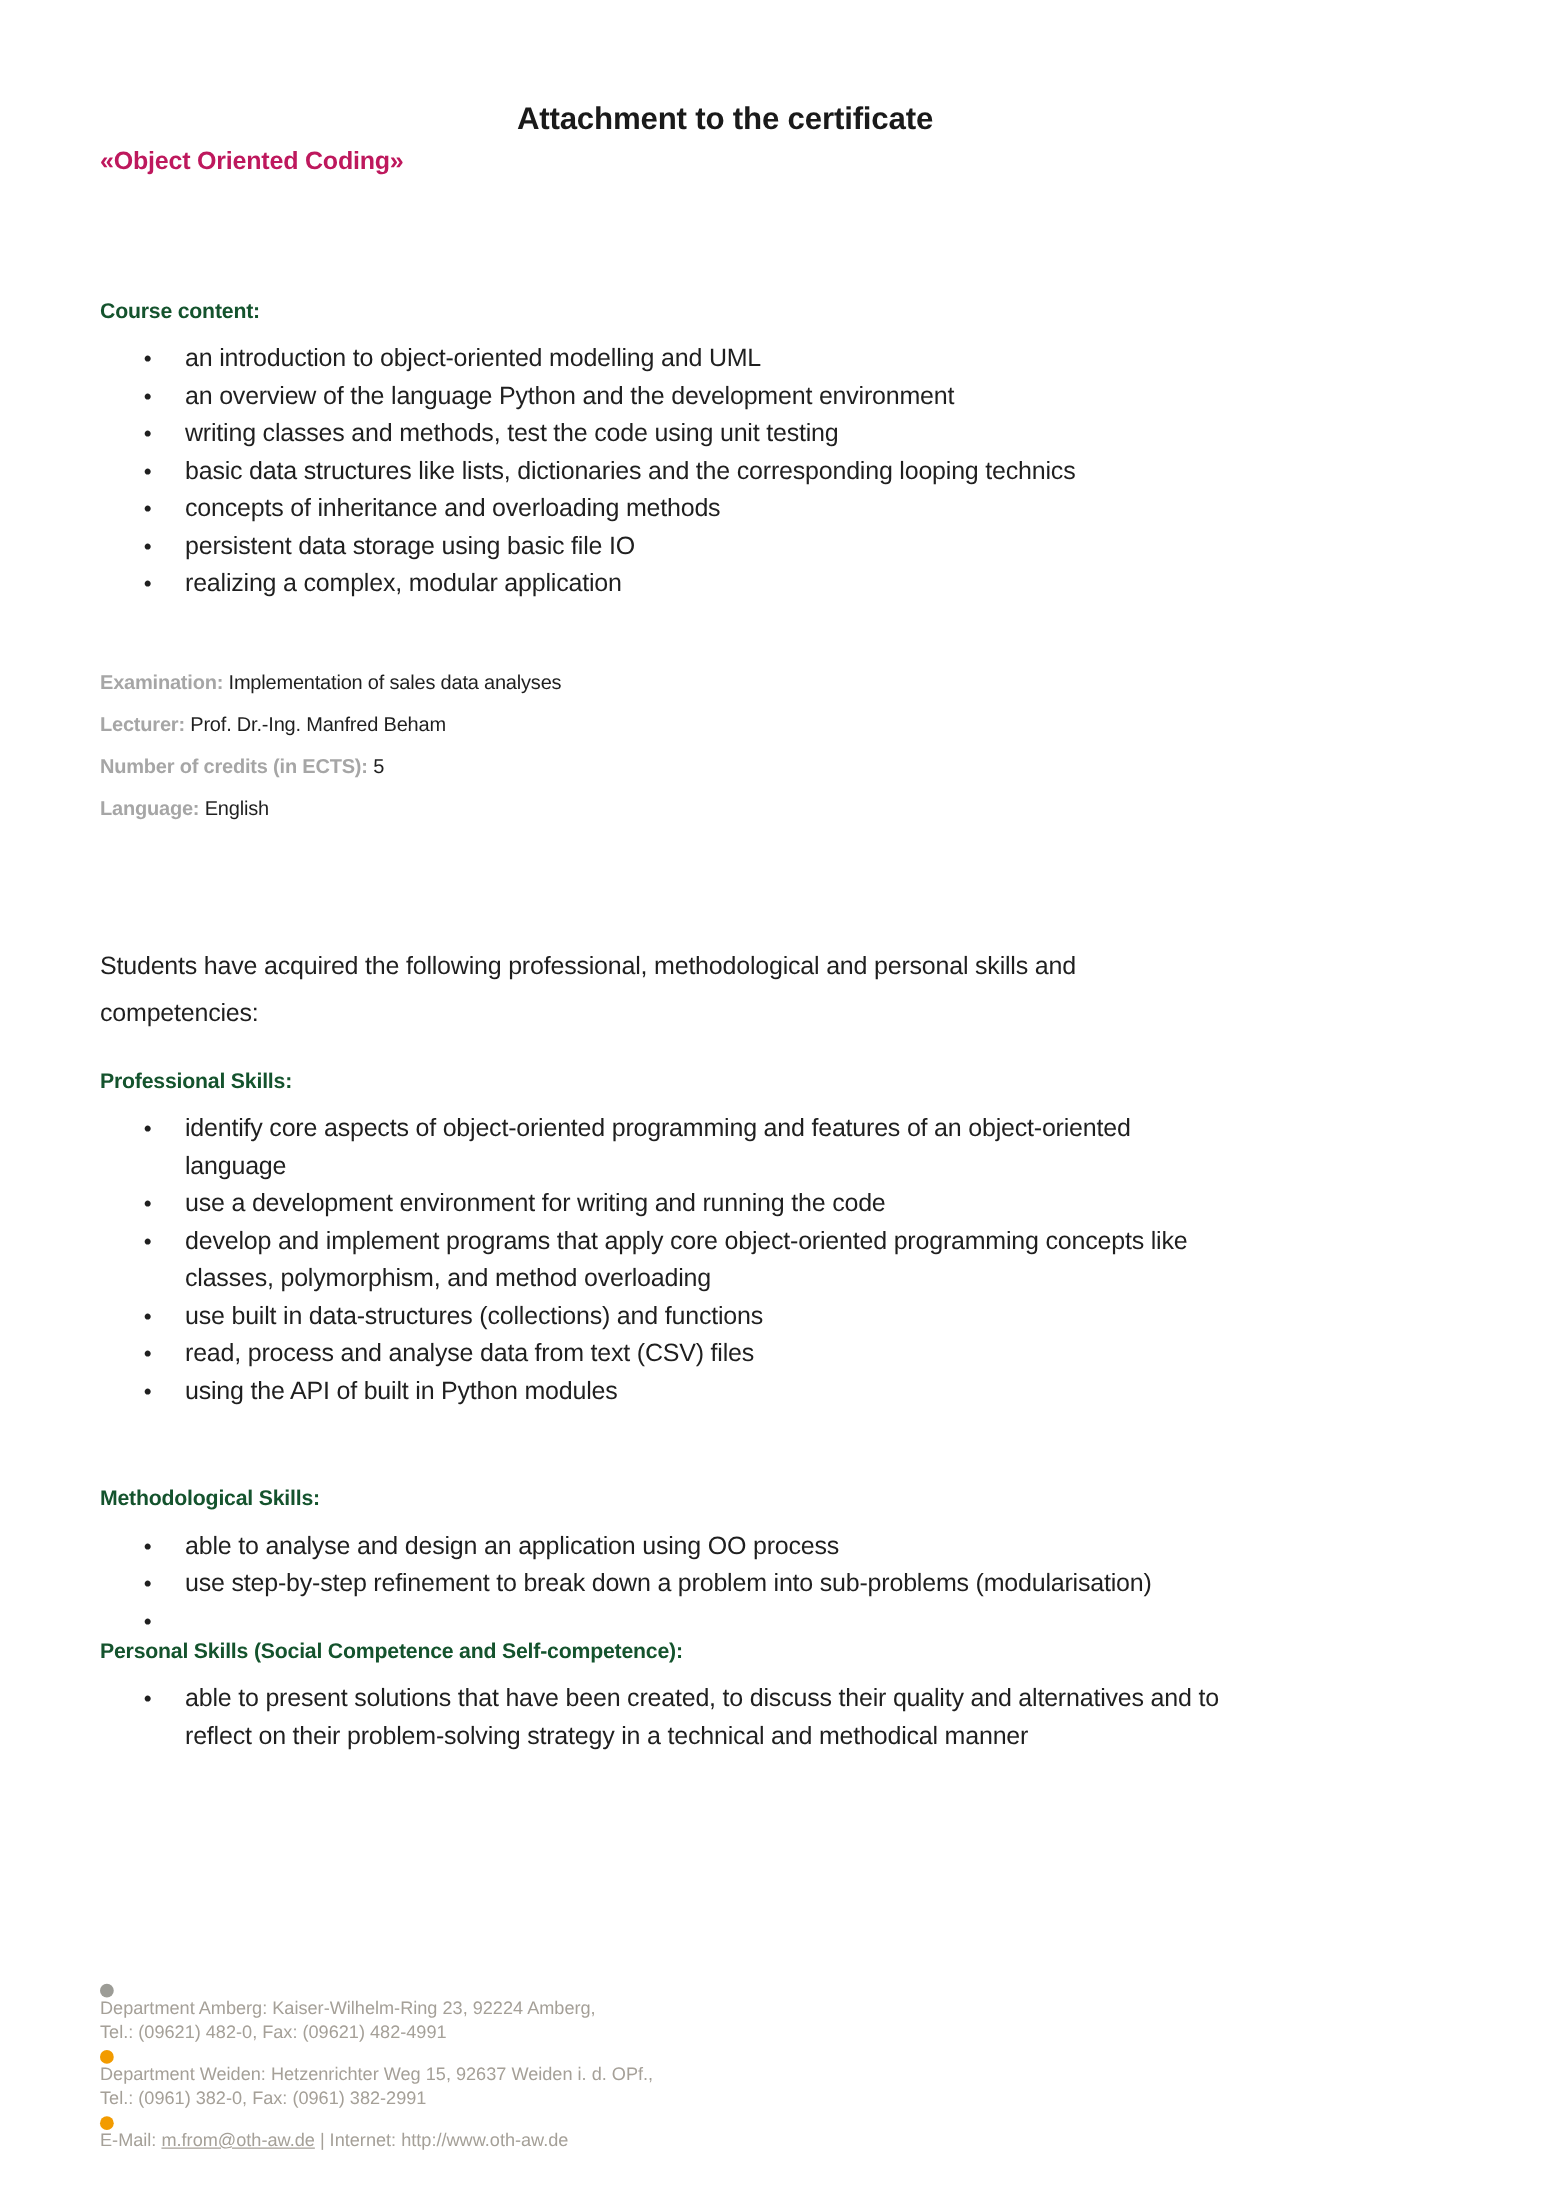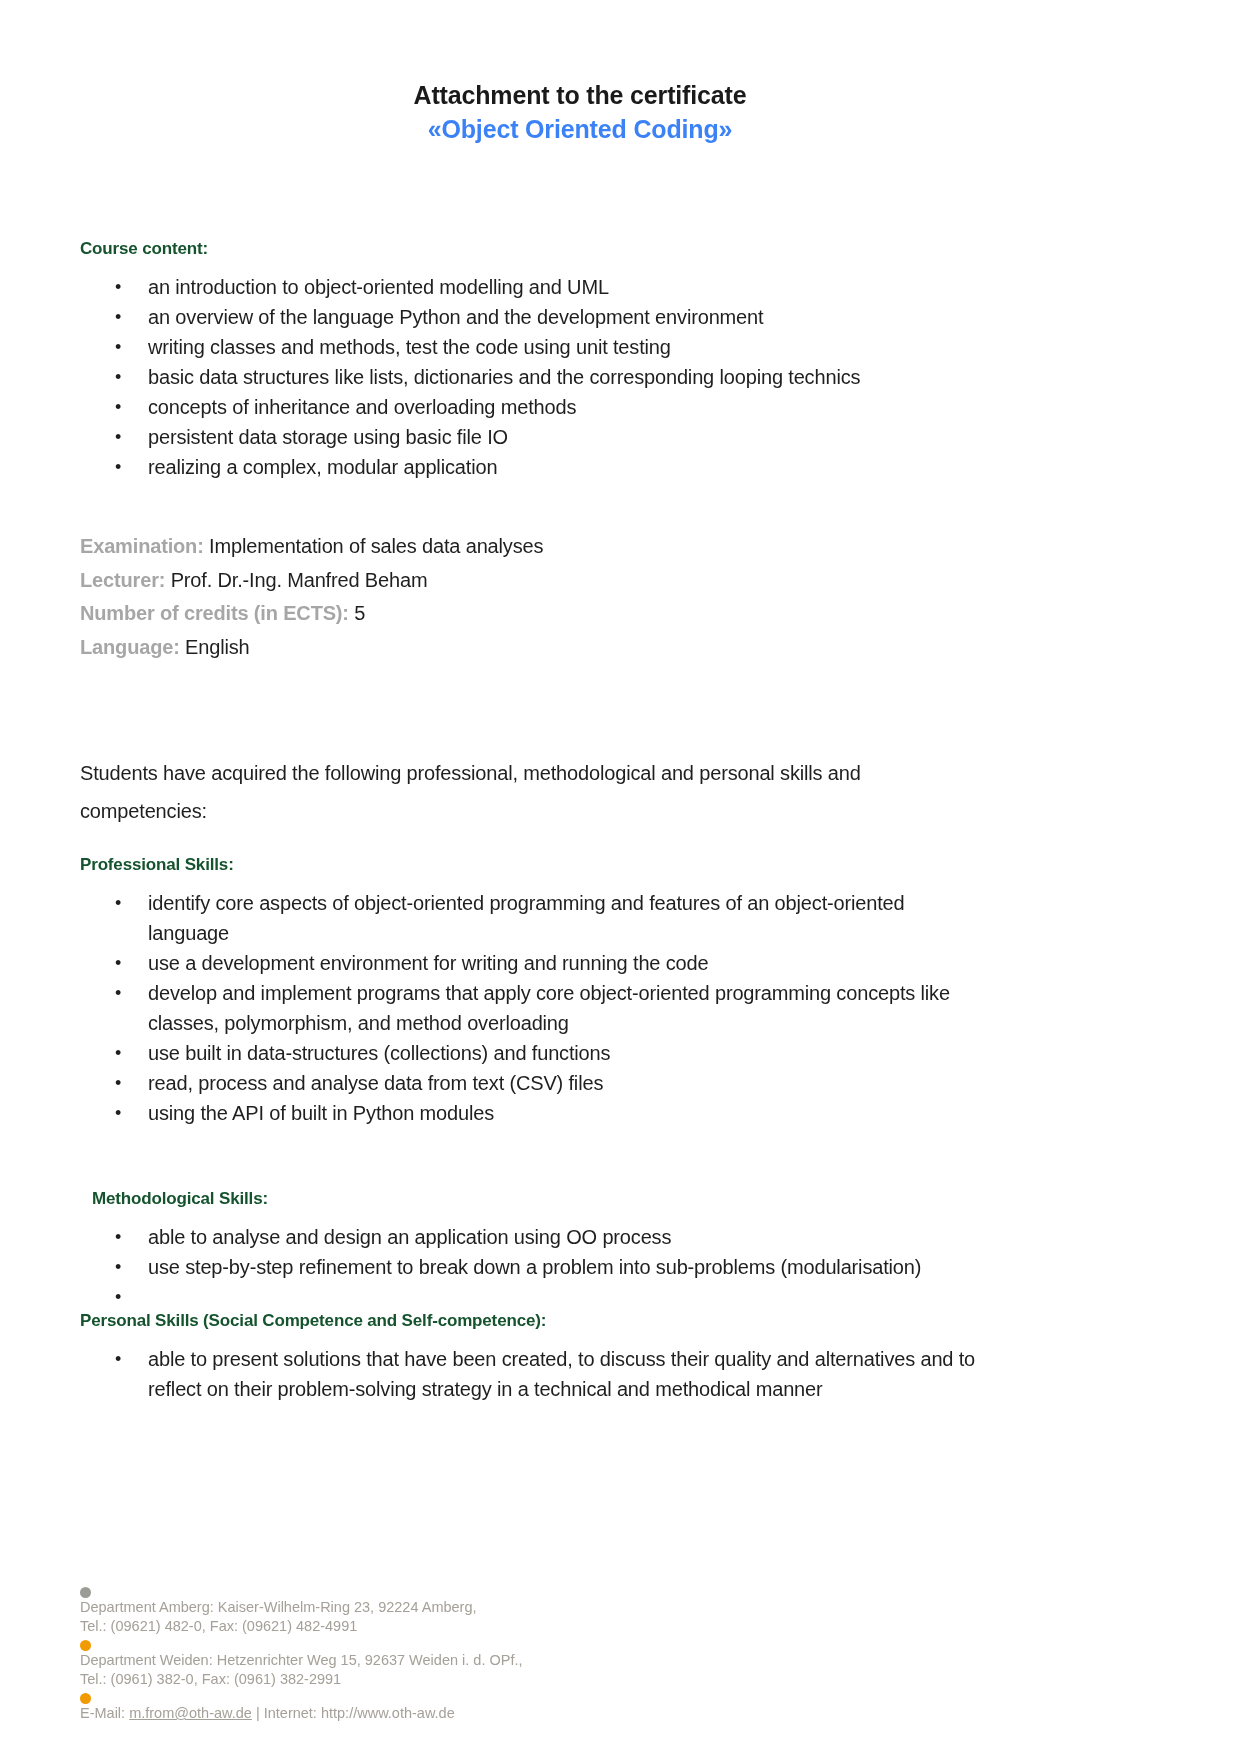--- a/index.html
+++ b/index.html
@@ -23,35 +23,34 @@
   .doc-title {
     margin-top: 80px;
     text-align: center;
     font-size: 25px;
     font-weight: 700;
     line-height: 30px;
     color: #1a1a1a;
   }
   .doc-subtitle {
     margin-top: 4px;
-    text-align: center;
-    font-size: 25px;
+    font-size: 20px;
     font-weight: 700;
     line-height: 30px;
-    color: #3b82f6;
+    color: #be185d;
   }
   .section-heading {
     font-size: 17px;
     font-weight: 700;
     line-height: 26px;
     color: #14532d;
   }
   .h-course { margin-top: 92px; }
   .h-prof   { margin-top: 22px; }
-  .h-meth   { margin-top: 58px; margin-left: 12px; }
+  .h-meth   { margin-top: 58px; }
   .h-pers   { margin-top: 26px; }
   ul.bullets {
     list-style: none;
     margin-top: 10px;
   }
   ul.bullets li {
     position: relative;
     padding-left: 68px;
     font-size: 20px;
     line-height: 30px;
@@ -59,21 +58,21 @@
   }
   ul.bullets li .dot {
     position: absolute;
     left: 35px;
     top: 0;
     font-size: 18px;
     color: #1f1f1f;
   }
   .details { margin-top: 48px; }
   .details .row {
-    font-size: 20px;
+    font-size: 16px;
     line-height: 33.5px;
   }
   .details .lbl {
     color: #a6a6a6;
     font-weight: 700;
   }
   .details .val { color: #1f1f1f; }
   .intro {
     margin-top: 90px;
     font-size: 20px;

